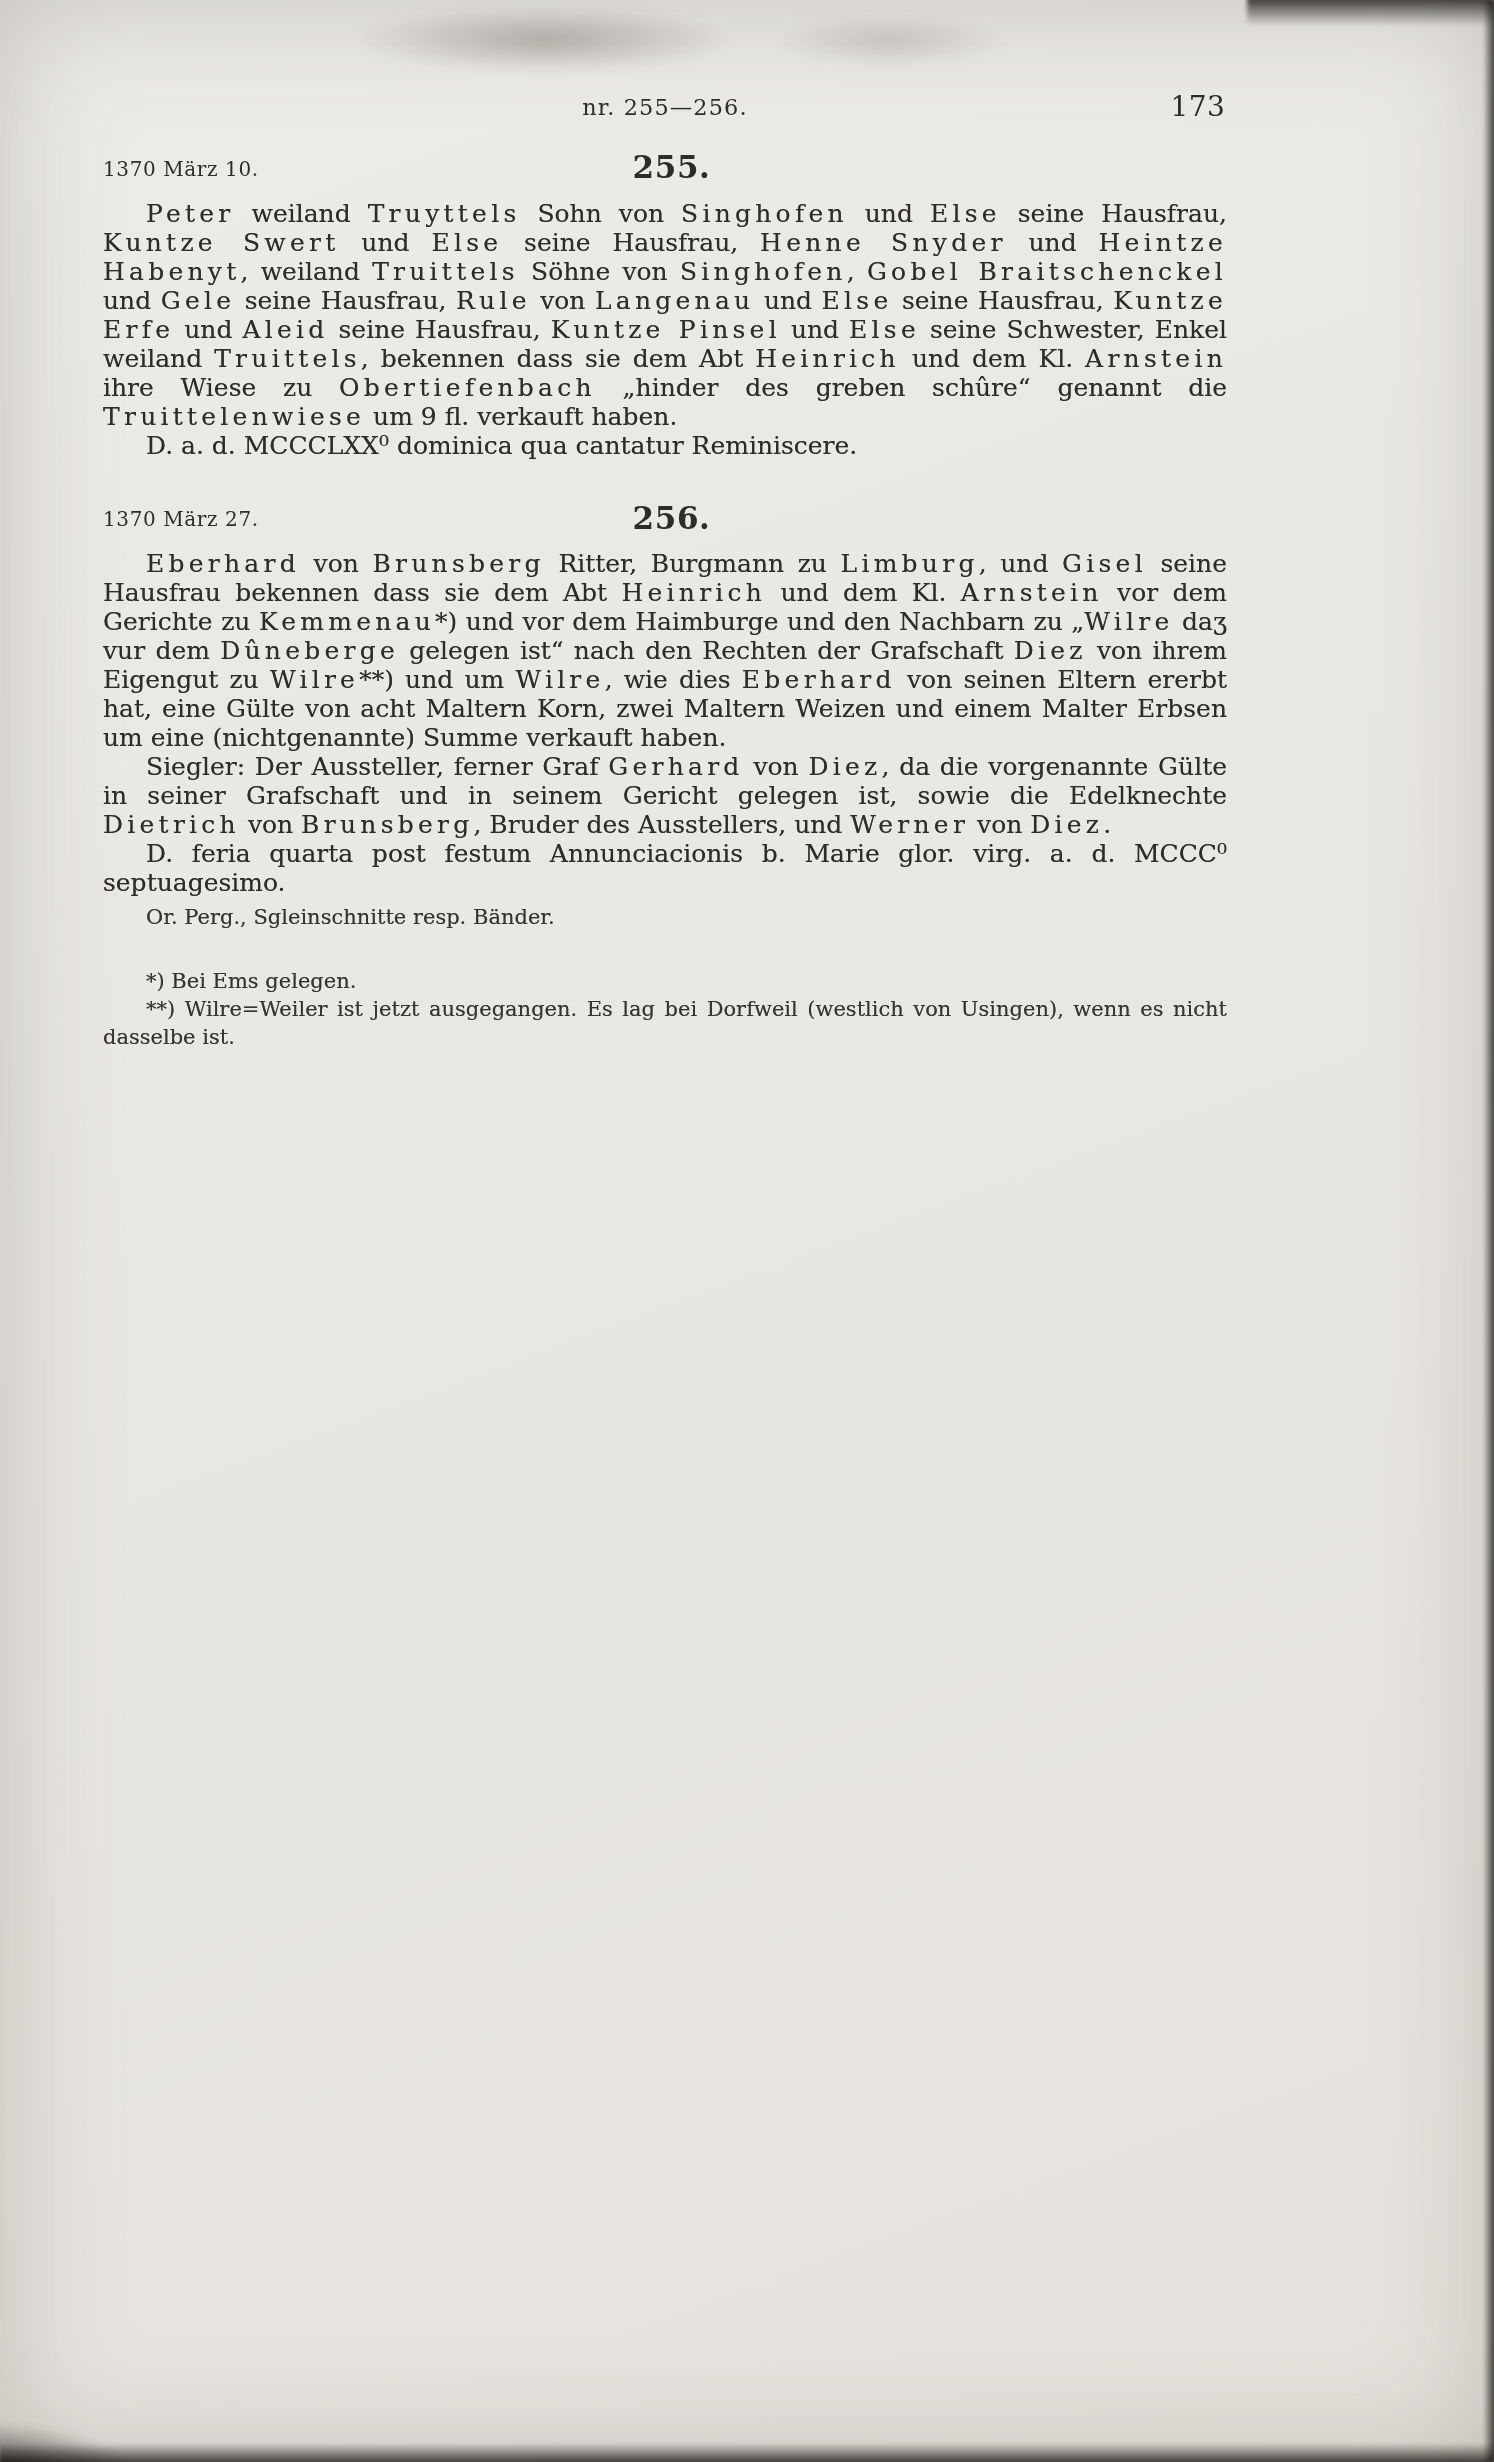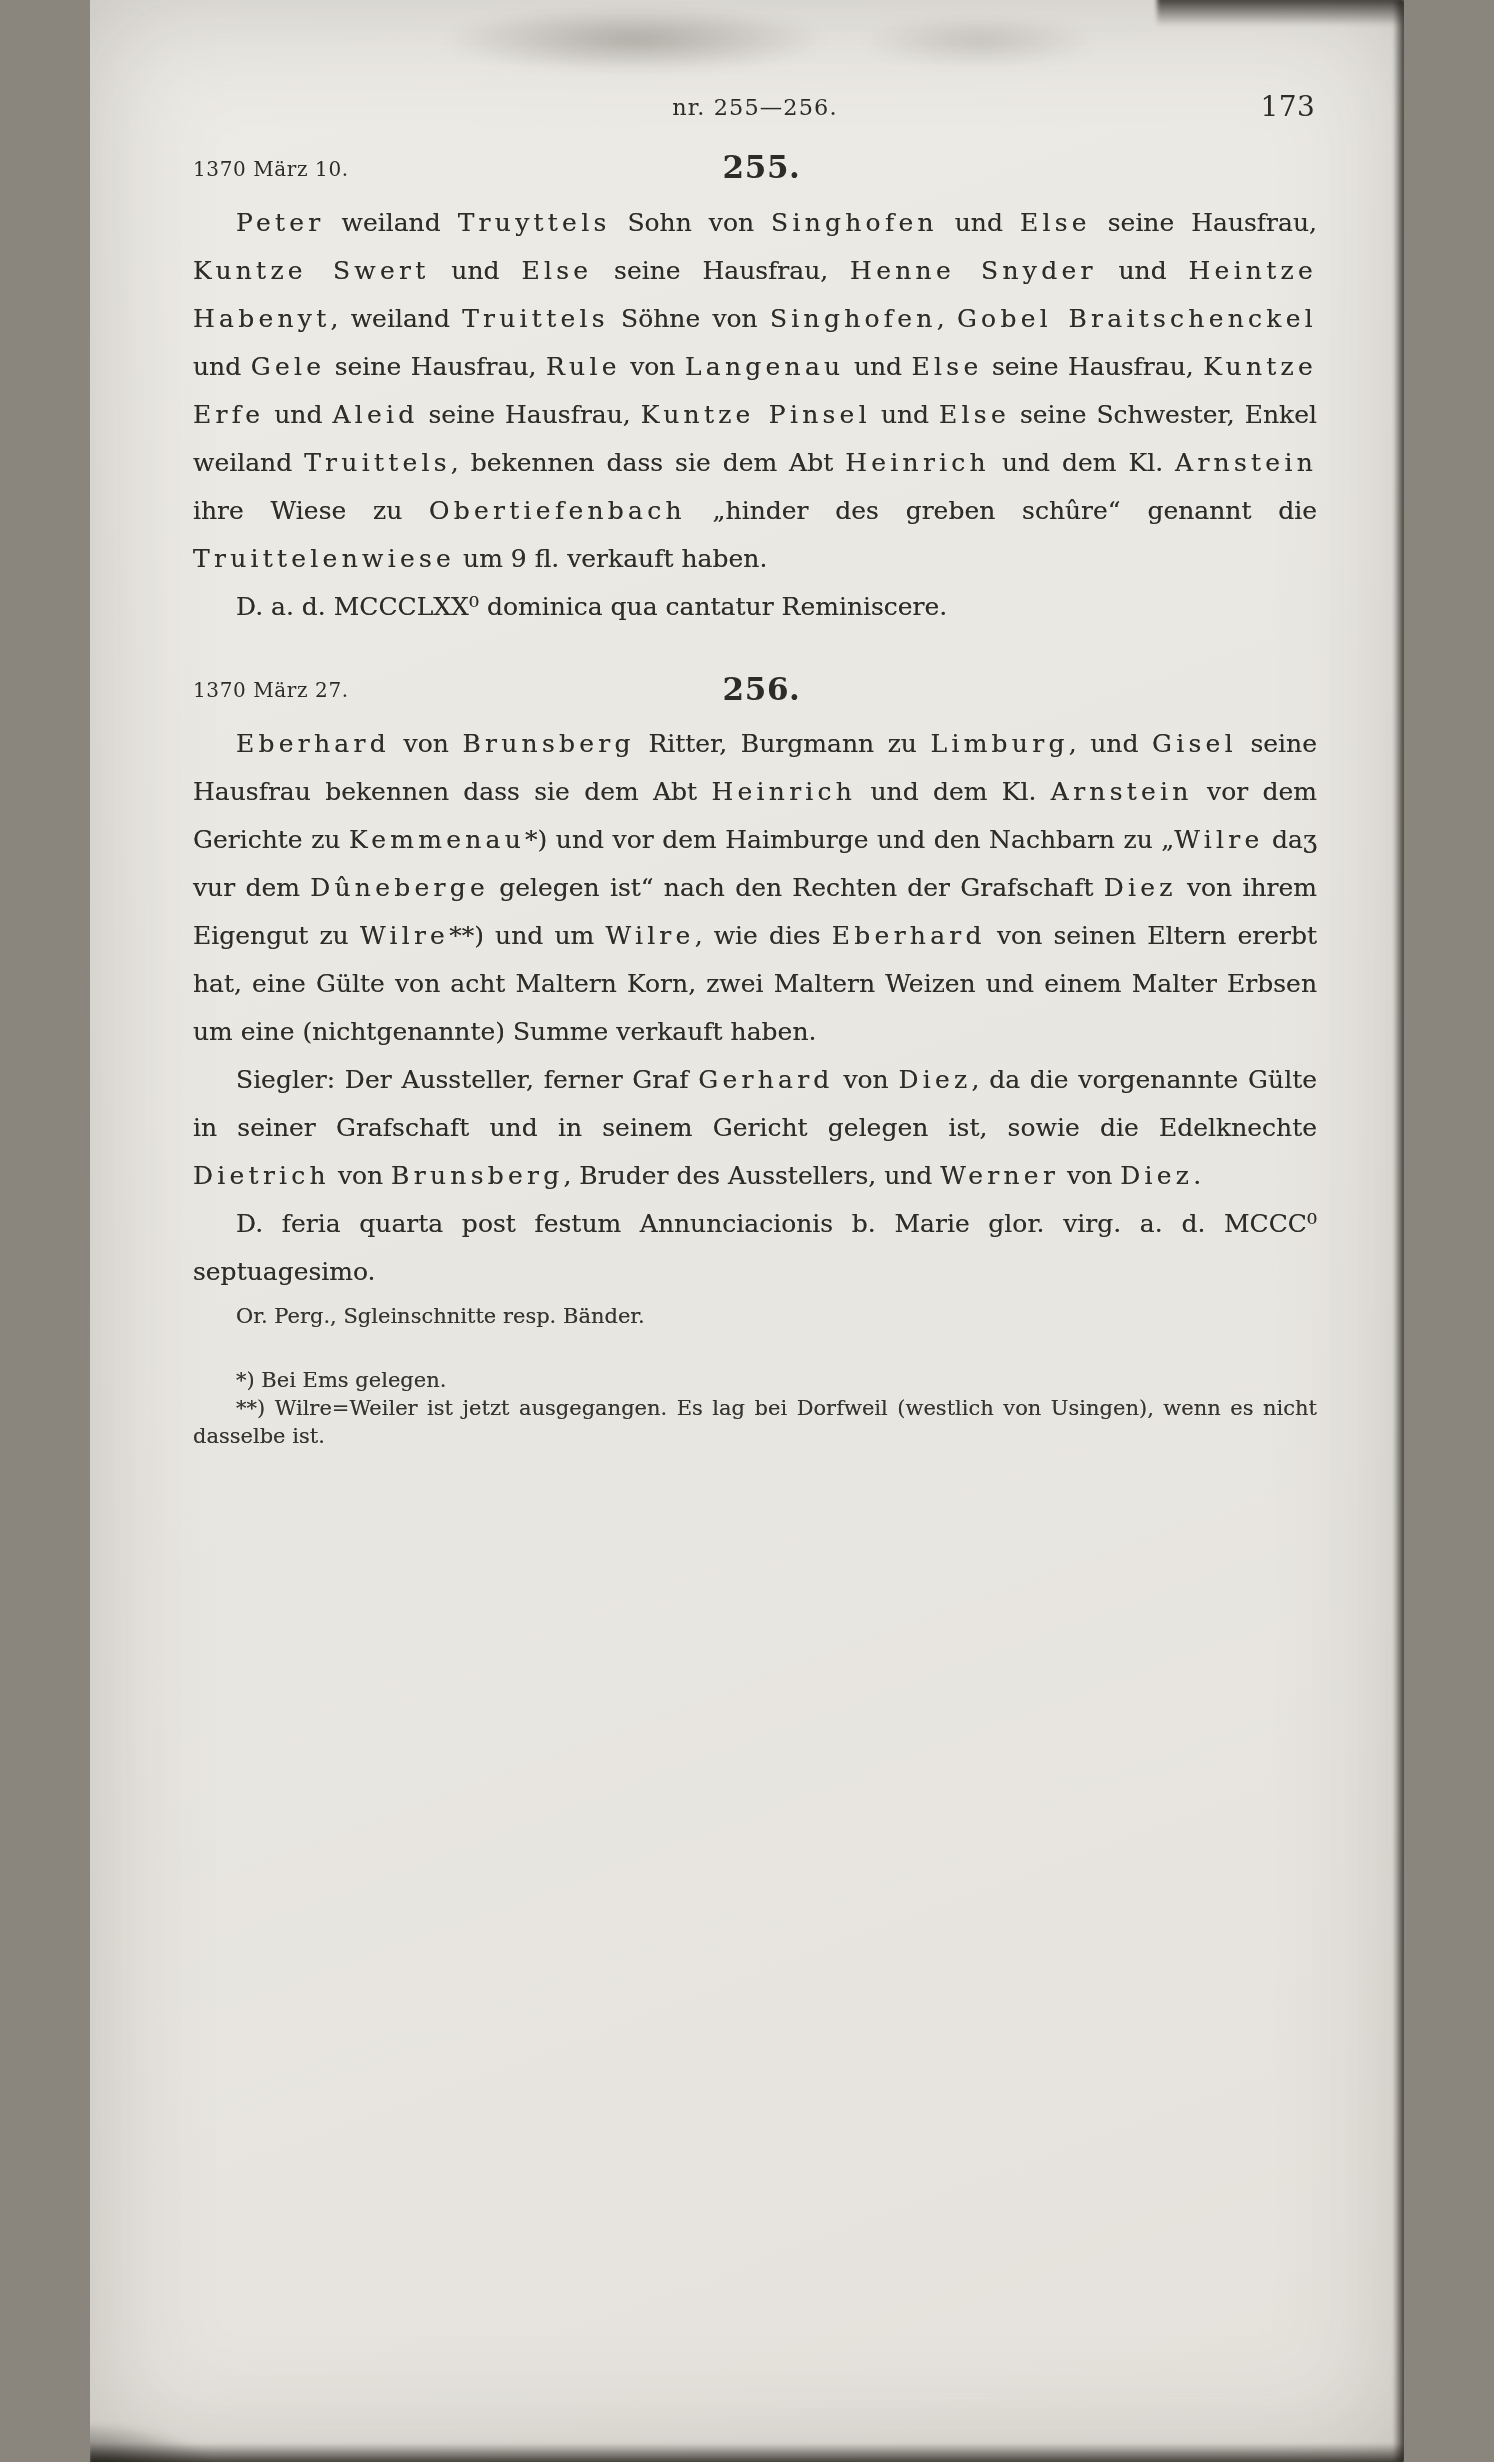--- a/index.html
+++ b/index.html
@@ -2,21 +2,21 @@
 <html style="font-size:12px"><head>
 <meta charset="utf-8">
 <style>
   html, body {
     margin: 0;
     padding: 0;
     background: #8a867e;
   }
   .scan-page {
     position: relative;
-    width: 1314px;
+    width: 1494px;
     height: 2462px;
     margin: 0 auto;
     background: linear-gradient(160deg, #edebe6 0%, #e8e6e0 55%, #e4e2db 100%);
     overflow: hidden;
     box-shadow: inset 0 0 120px rgba(95, 90, 78, 0.28);
     font-family: "DejaVu Serif", "Liberation Serif", serif;
     color: #2e2c27;
   }
   
   .smudge-a {
@@ -91,21 +91,21 @@
     font-size: 31px;
     font-weight: 700;
     letter-spacing: 0.02em;
     margin-left: 13px;
   }
   .para {
     margin: 0;
     text-align: justify;
     text-indent: 43px;
     font-size: 25px;
-    line-height: 48px;
+    line-height: 29px;
     text-shadow: 0 0 0.4px rgba(46,44,39,0.55);
   }
   .para.small {
     font-size: 21px;
     line-height: 28px;
     margin-top: 6px;
     color: #36342e;
   }
   .para.footnote {
     font-size: 21px;

